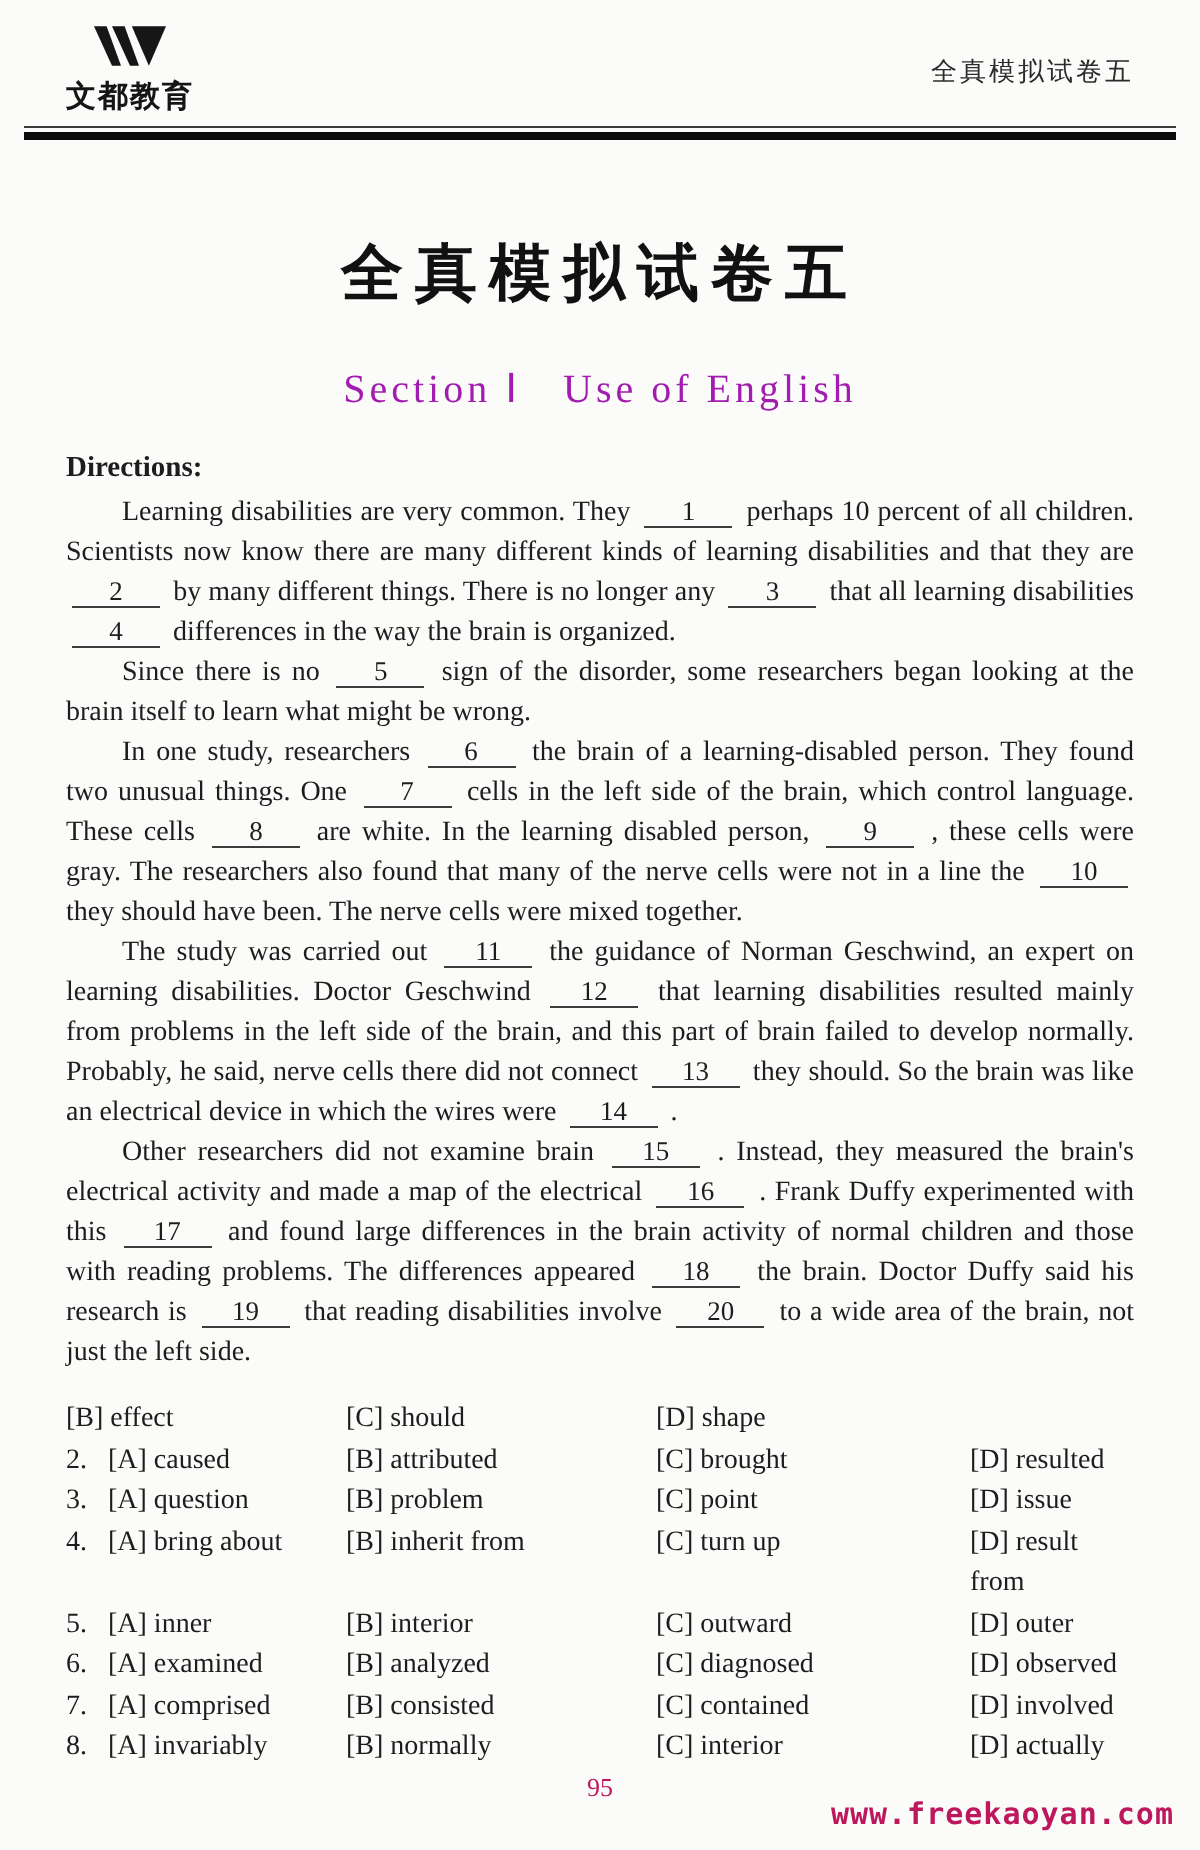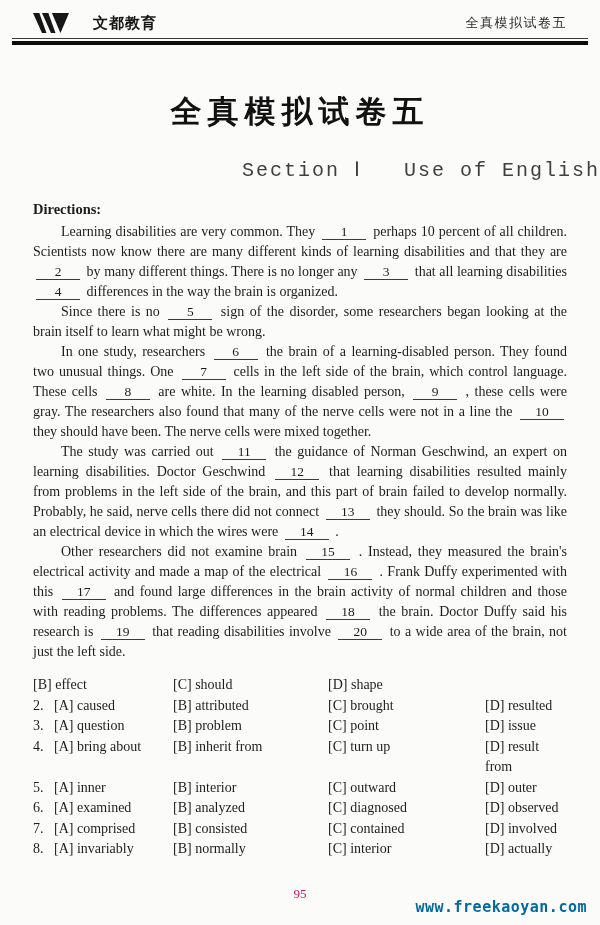--- a/index.html
+++ b/index.html
@@ -11,39 +11,39 @@
     position: relative;
     overflow: hidden;
   }
   .page { position: relative; width: 600px; height: 925px; }
 
   
   .header-row {
     display: flex; justify-content: space-between; align-items: center;
     padding: 13px 33px 0 33px;
   }
-  .brand { display: flex; align-items: center; gap: 24px; }
+  .brand { display: flex; align-items: center; gap: 6px; flex-direction: column; }
   .logo { width: 36px; height: 20px; display: block; }
   .brand-text {
     font-family: "Liberation Sans", sans-serif;
     font-weight: bold; font-size: 15px; letter-spacing: 1px; color: #151515;
   }
   .header-right { font-size: 13px; color: #2b2b2b; letter-spacing: 1.5px; }
   .rule-thin  { height: 1px; background: #3a3a3a; margin: 5px 12px 0 12px; }
   .rule-thick { height: 4px; background: #0c0c0c; margin: 2px 12px 0 12px; }
 
   
   .paper-title {
     margin: 46px 0 0 0; text-align: center;
     font-size: 31px; font-weight: bold; letter-spacing: 6px; color: #111;
   }
   .section-heading {
-    margin: 24px 0 0 0; text-align: right;
-    font-family: Liberation Mono, monospace; font-weight: normal;
-    font-size: 20px; letter-spacing: 2px; white-space: pre; color: #404040;
+    margin: 24px 0 0 0; text-align: center;
+    font-family: Liberation Serif, serif; font-weight: normal;
+    font-size: 20px; letter-spacing: 2px; white-space: pre; color: #a21caf;
   }
 
   .content { padding: 0 33px; }
 
   
   .directions { margin-top: 17px; }
   .directions-label { font-weight: bold; font-size: 14.5px; line-height: 21px; }
   .directions-text {
     margin: 0; font-size: 14px; line-height: 20px; text-align: justify;
   }
@@ -163,15 +163,15 @@
         <div class="opt-row">
           <div class="opt-cell"><span class="opt-num">8.</span>[A] invariably</div>
           <div class="opt-cell">[B] normally</div>
           <div class="opt-cell">[C] interior</div>
           <div class="opt-cell">[D] actually</div>
         </div>
       </div>
   </div>
 
   <div class="page-number">95</div>
-  <div class="watermark" style="color: #0369a1;">www.freekaoyan.com</div>
+  <div class="watermark" style="color: #be185d;">www.freekaoyan.com</div>
 
 </div>
 
 </body></html>

